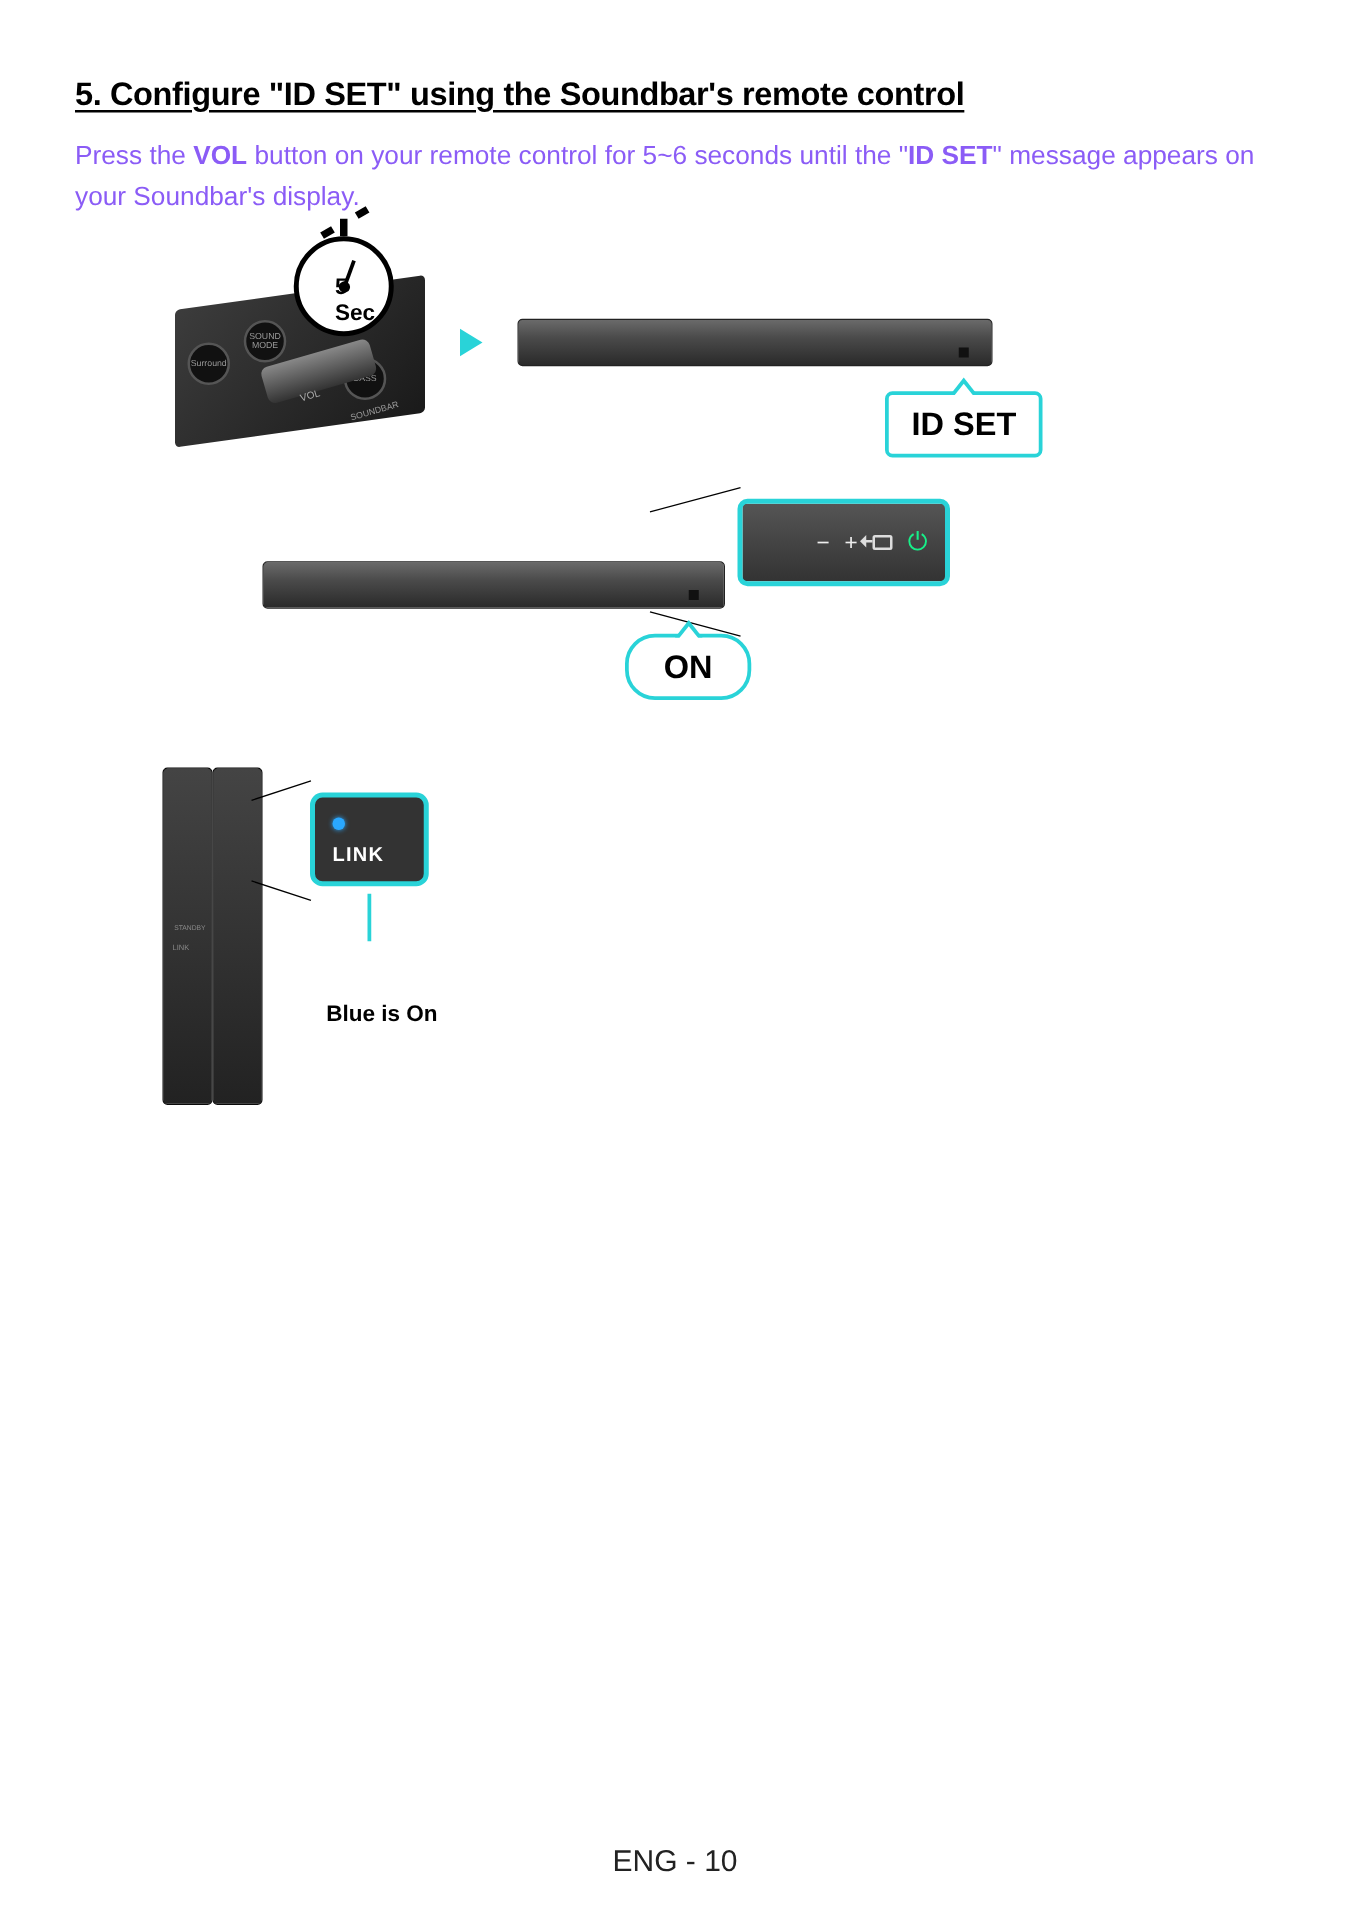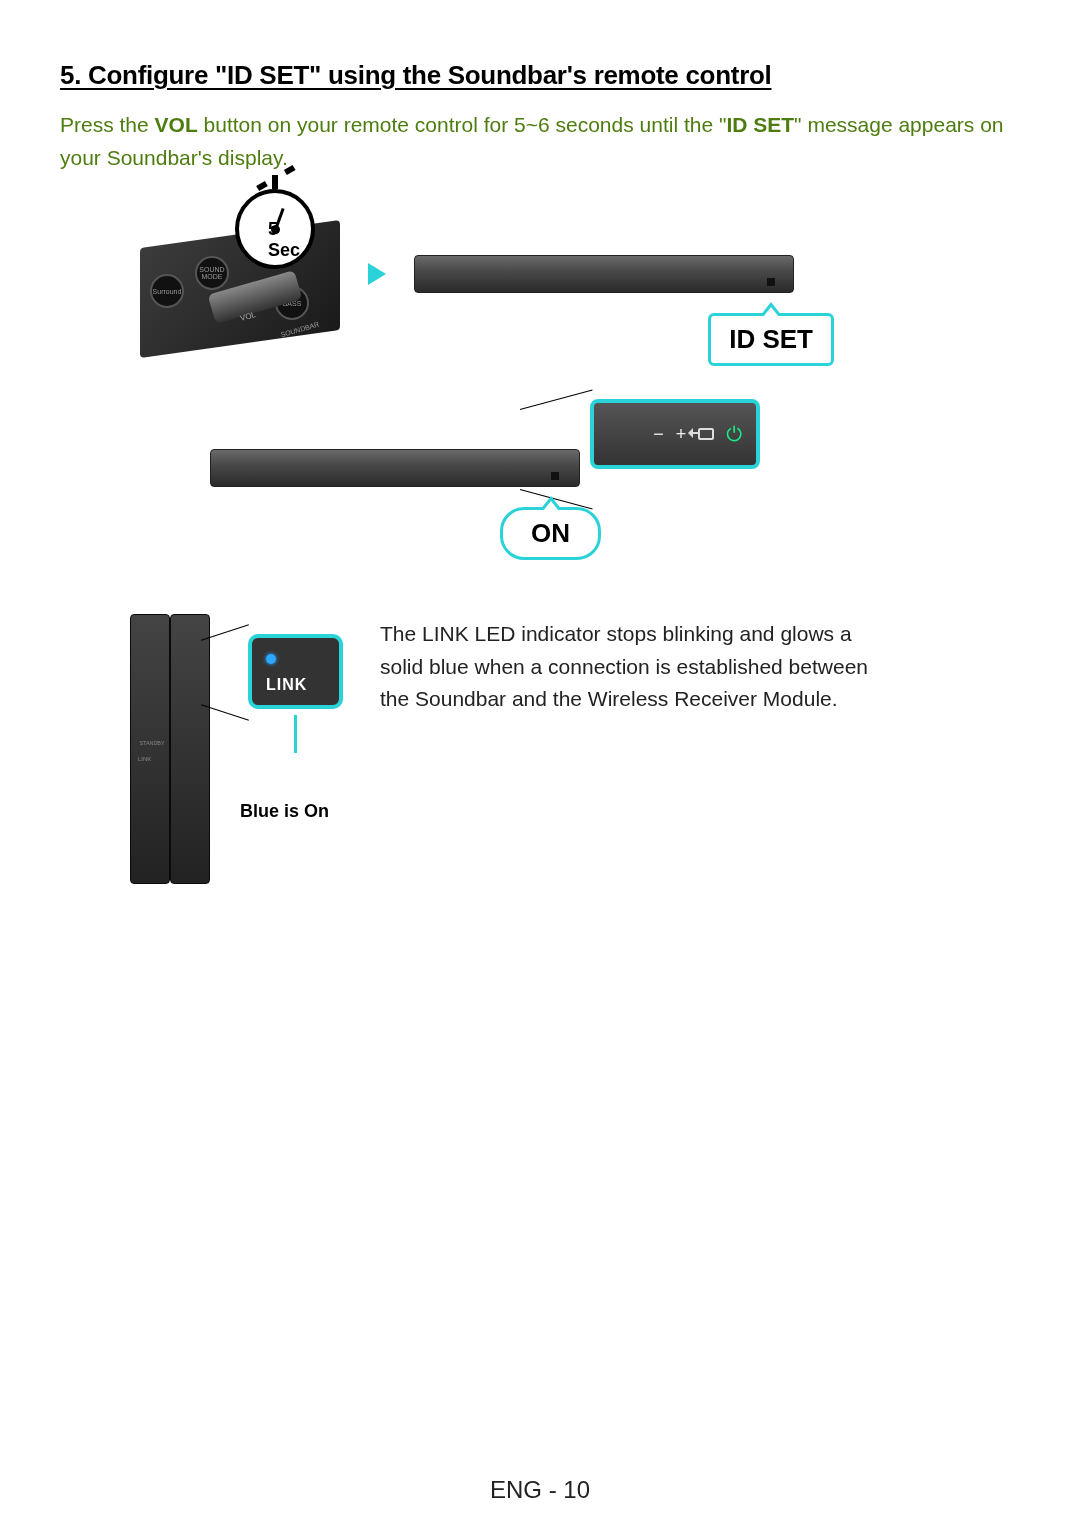--- a/index.html
+++ b/index.html
@@ -17,21 +17,21 @@
     font-size: 26px;
     font-weight: 700;
     text-decoration: underline;
     text-underline-offset: 4px;
     margin-bottom: 18px;
     letter-spacing: -0.3px;
   }
   .body-text {
     font-size: 21px;
     line-height: 1.55;
-    color: #4d7c0f;
+    color: #8b5cf6;
     margin-bottom: 20px;
   }
   .bold { font-weight: 700; }
   .figure-row {
     display: flex;
     align-items: center;
     gap: 20px;
     margin: 10px 0 10px 80px;
   }
   .callout {
@@ -234,21 +234,21 @@
     background:#2aa8ff; box-shadow:0 0 4px #2aa8ff;
   }
   .link-text {
     position:absolute;left:14px;top:38px;
     color:#fff;font-size:16px;font-weight:700;letter-spacing:1px;
   }
   .zoom7a{position:absolute;border-top:1px solid #000;left:-40px;top:-2px;width:50px;transform:rotate(-18deg);}
   .zoom7b{position:absolute;border-top:1px solid #000;left:-40px;top:78px;width:50px;transform:rotate(18deg);}
   .blue-label {
     margin-top: 48px;
-    text-align:left;
+    text-align:right;
     font-size:18px; font-weight:700;
   }
   .blue-line {
     width:3px;height:38px;background:#29d3d8;
     margin:6px auto 0;
   }
   .sec7-text { flex:1; font-size:21px; line-height:1.55; color:#222; max-width: 520px; margin-top:4px;}
   .footer {
     position:absolute; bottom:28px; left:0; right:0;
     text-align:center; font-size:24px; color:#222;
@@ -318,17 +318,16 @@
     <div class="link-box">
       <div class="zoom7a"></div>
       <div class="zoom7b"></div>
       <div class="link-panel">
         <div class="link-dot"></div>
         <div class="link-text">LINK</div>
       </div>
       <div class="blue-line"></div>
       <div class="blue-label">Blue is On</div>
     </div>
-    <div class="sec7-text">The LINK LED indicator stops blinking and glows a solid blue when a connection is established between the Soundbar and the Wireless Receiver Module.</div>
   </div>
 </div>
 
 <div class="footer">ENG - 10</div>
 
 </body></html>

